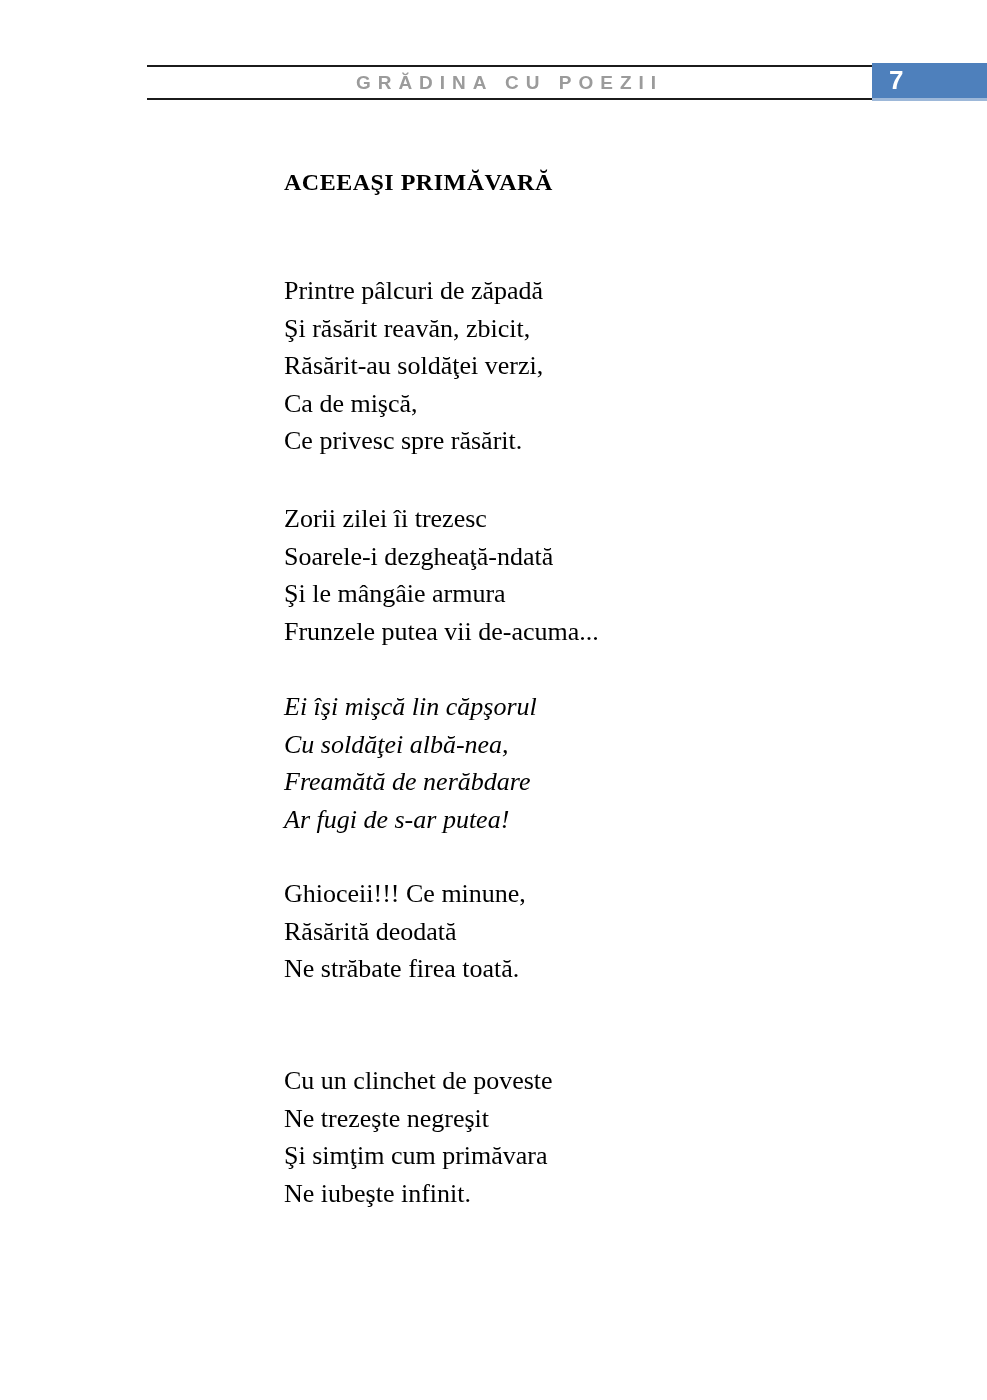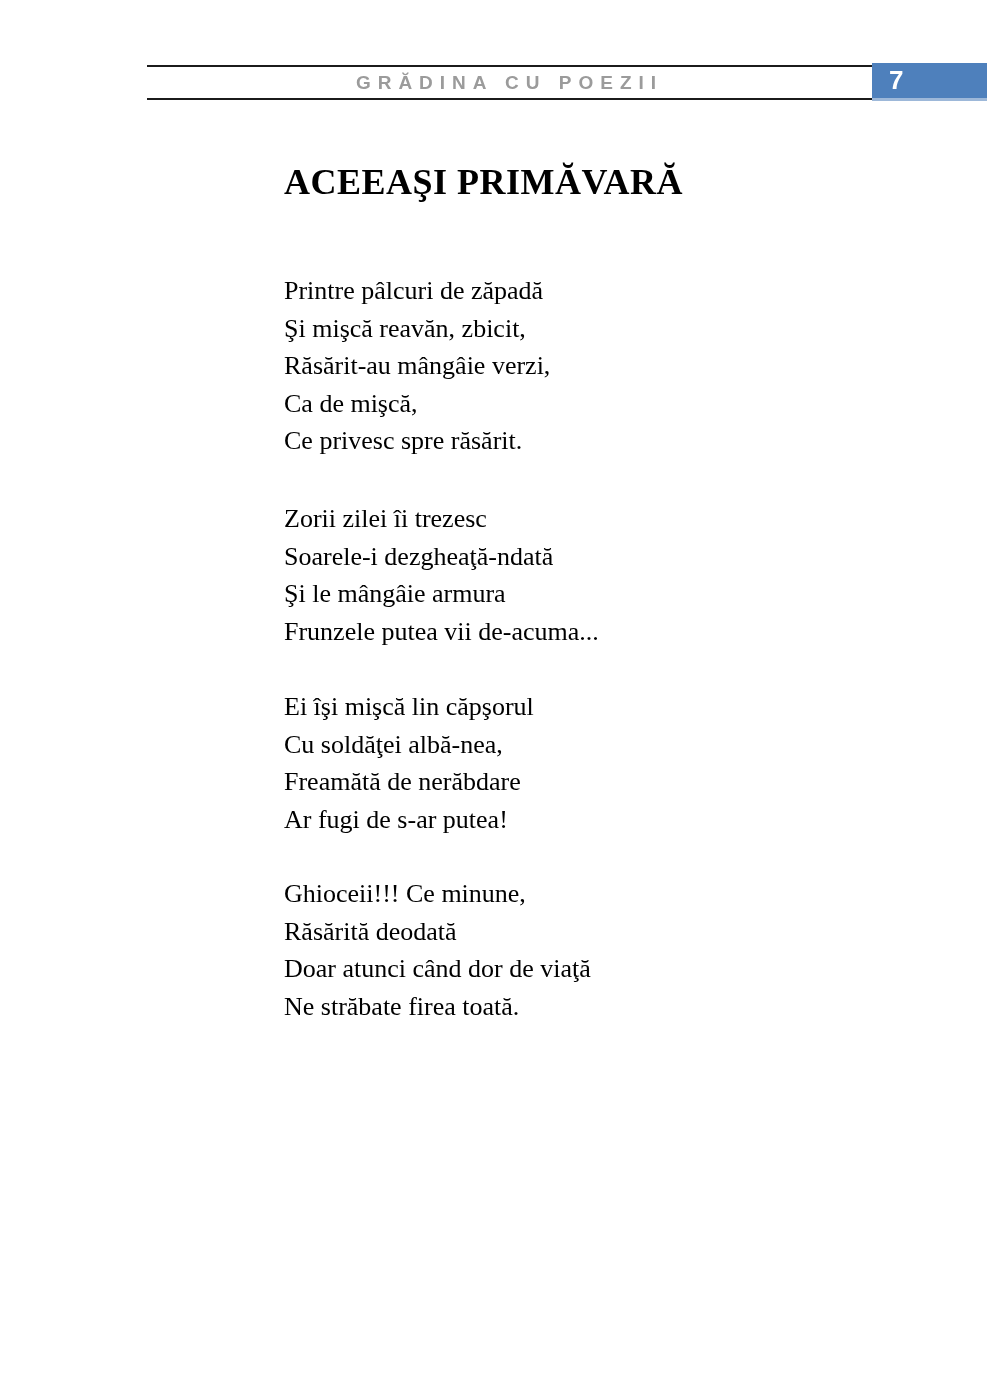--- a/index.html
+++ b/index.html
@@ -41,57 +41,57 @@
     font-family:"Liberation Sans", sans-serif;
     font-weight:bold;
     font-size:26px;
     color:#ffffff;
   }
   .poem-title {
     position:absolute;
     left:267px; top:164px;
     font-family:"Liberation Serif", serif;
     font-weight:bold;
-    font-size:36px;
+    font-size:24px;
     letter-spacing:0.5px;
     line-height:37.5px;
     white-space:nowrap;
   }
   .stanza {
     position:absolute;
     left:267px;
     font-size:26px;
     line-height:37.5px;
     white-space:nowrap;
   }
   .stanza-1 { top:272px; }
   .stanza-2 { top:500px; }
-  .stanza-3 { top:688px; }
+  .stanza-3 { top:688px;font-style:italic; }
   .stanza-4 { top:875px; }
   .stanza-5 { top:1062px; }
 </style>
 </head>
 <body>
 
 <div class="page">
 
   <div class="header-band">
     <span class="header-title">GRĂDINA CU POEZII</span>
   </div>
 
   <div class="page-badge">
     <span>7</span>
   </div>
 
   <div class="poem-title">ACEEAŞI PRIMĂVARĂ</div>
 
   <div class="stanza stanza-1">
     <div>Printre pâlcuri de zăpadă</div>
-    <div>Şi mişcă reavăn, zbicit,</div>
-    <div>Răsărit-au mângâie verzi,</div>
+    <div>Şi răsărit reavăn, zbicit,</div>
+    <div>Răsărit-au soldăţei verzi,</div>
     <div>Ca de mişcă,</div>
     <div>Ce privesc spre răsărit.</div>
   </div>
 
   <div class="stanza stanza-2">
     <div>Zorii zilei îi trezesc</div>
     <div>Soarele-i dezgheaţă-ndată</div>
     <div>Şi le mângâie armura</div>
     <div>Frunzele putea vii de-acuma...</div>
   </div>
@@ -99,18 +99,23 @@
   <div class="stanza stanza-3">
     <div>Ei îşi mişcă lin căpşorul</div>
     <div>Cu soldăţei albă-nea,</div>
     <div>Freamătă de nerăbdare</div>
     <div>Ar fugi de s-ar putea!</div>
   </div>
 
   <div class="stanza stanza-4">
     <div>Ghioceii!!! Ce minune,</div>
     <div>Răsărită deodată</div>
-    <div>Doar atunci când dor de viaţă</div>
     <div>Ne străbate firea toată.</div>
   </div>
 
+  <div class="stanza stanza-5">
+    <div>Cu un clinchet de poveste</div>
+    <div>Ne trezeşte negreşit</div>
+    <div>Şi simţim cum primăvara</div>
+    <div>Ne iubeşte infinit.</div>
+  </div>
 
 </div>
 
 </body></html>

